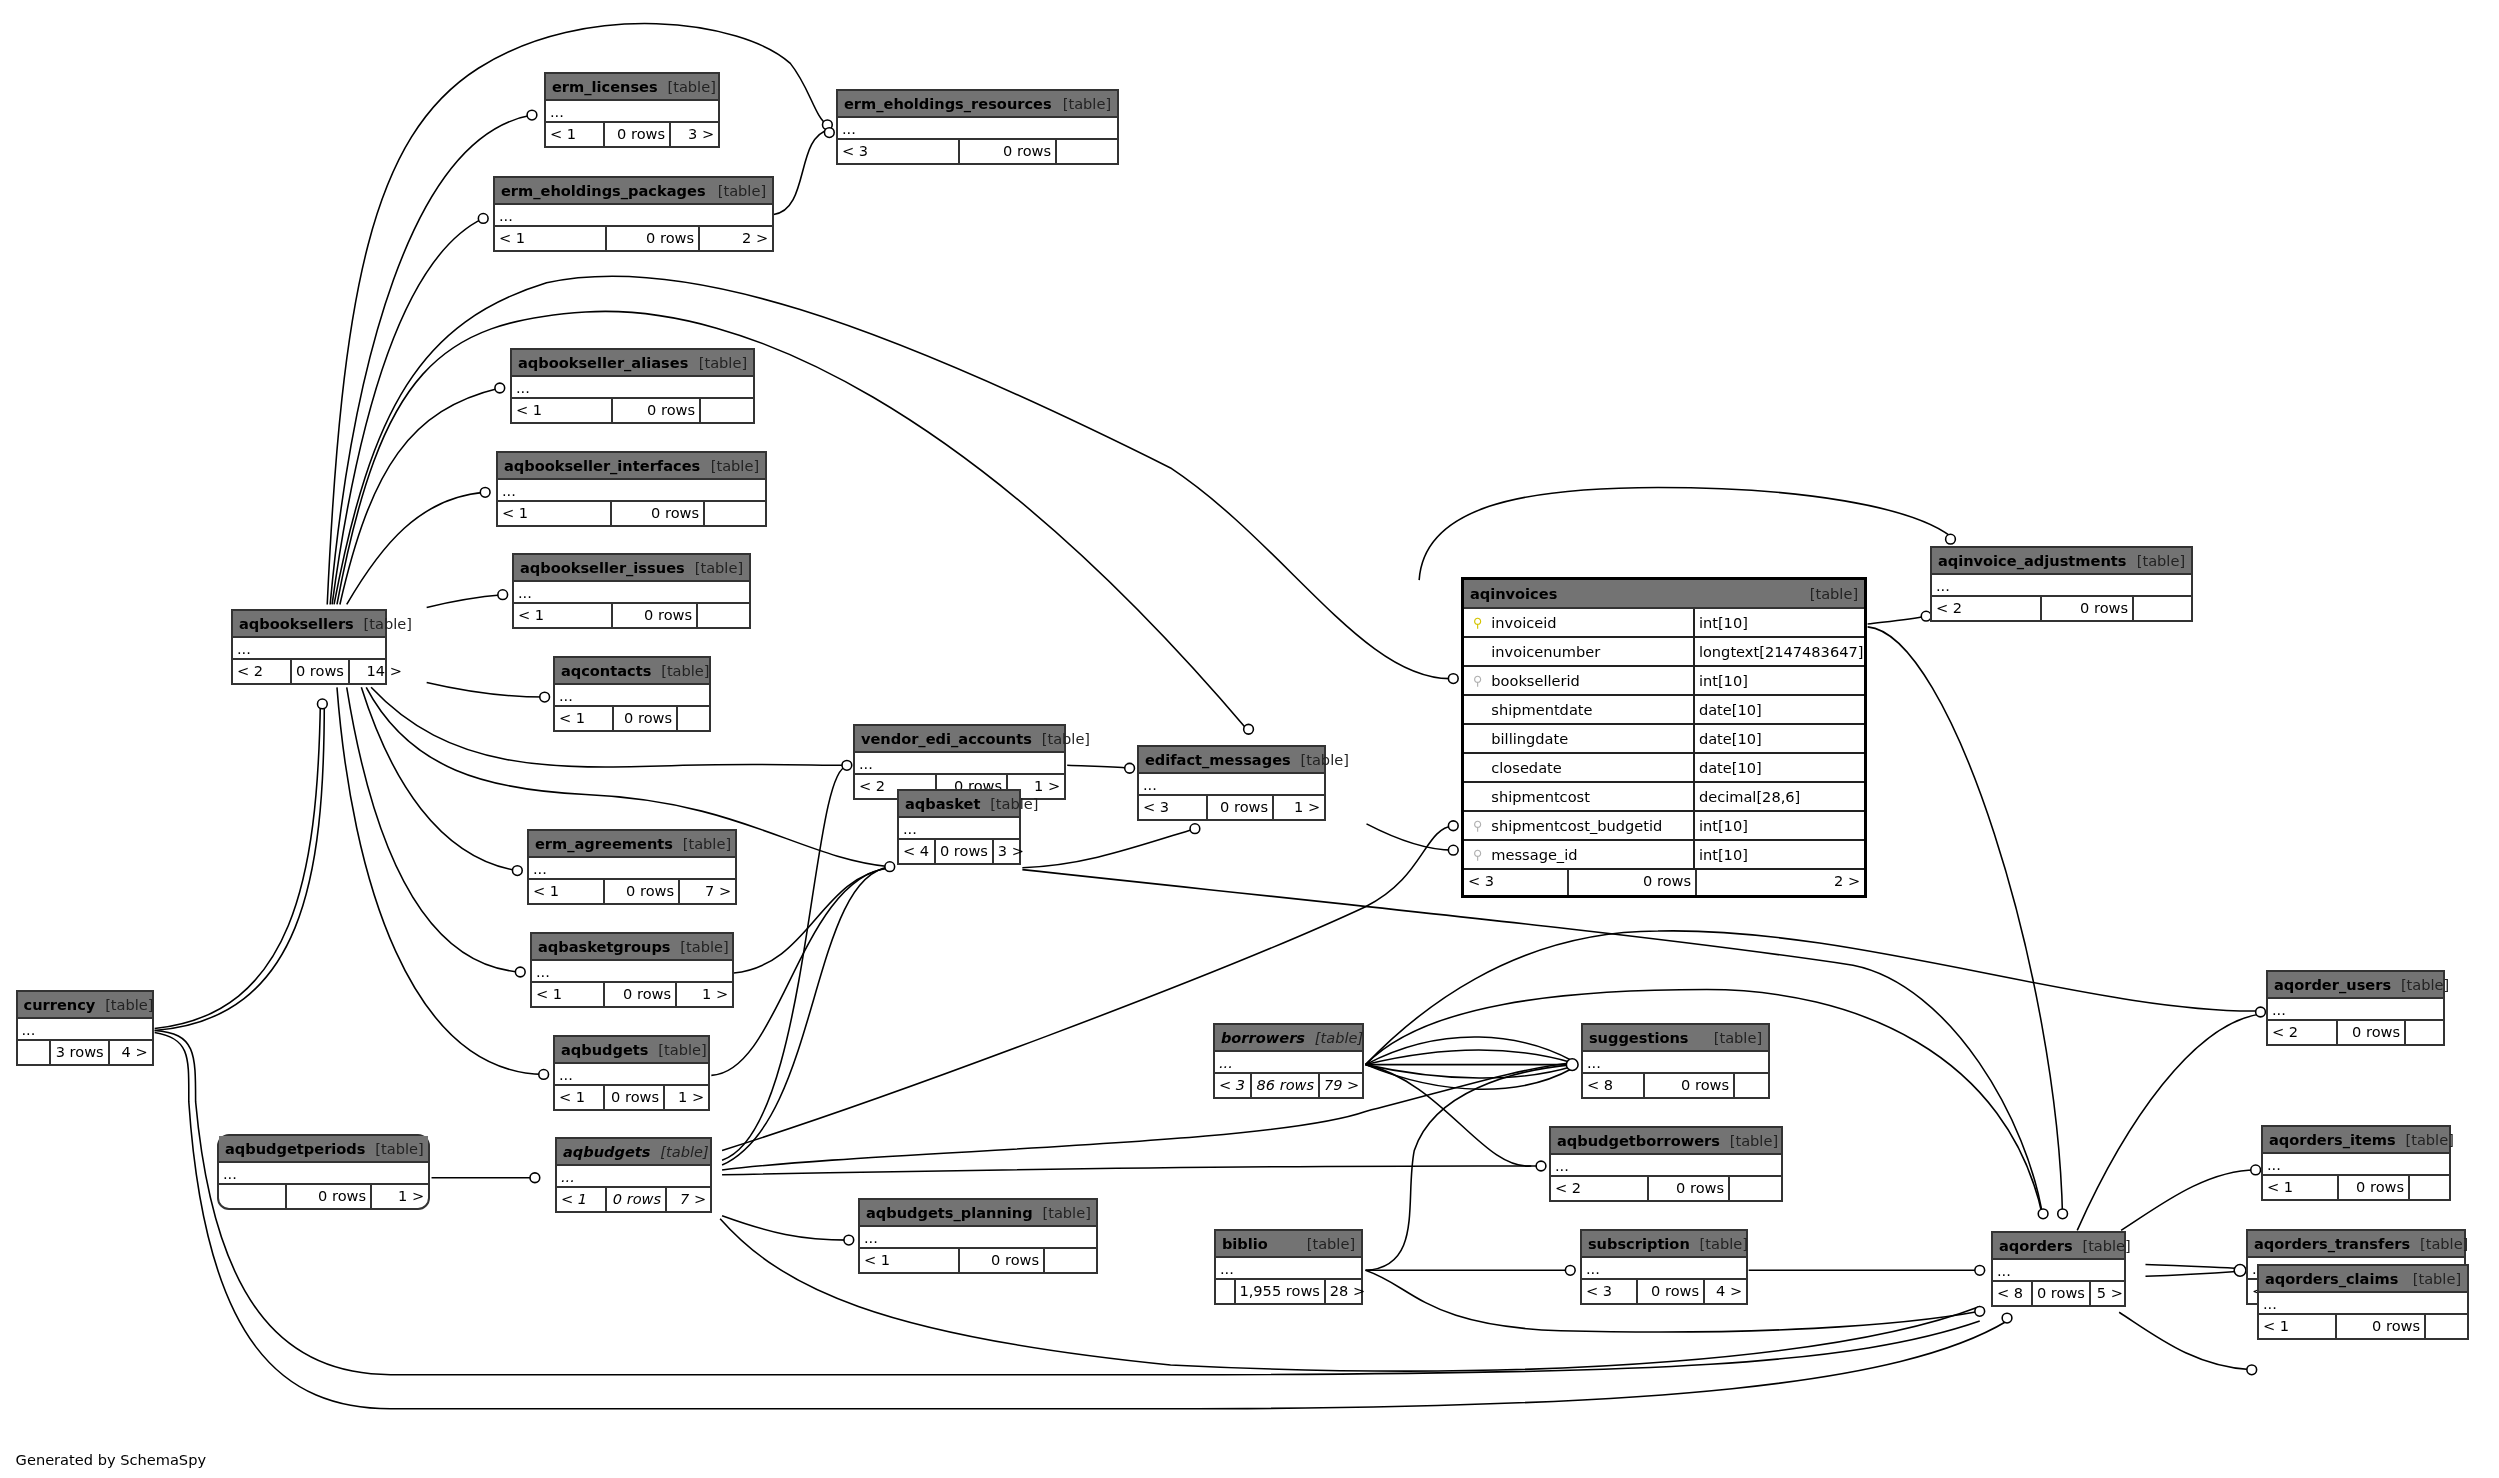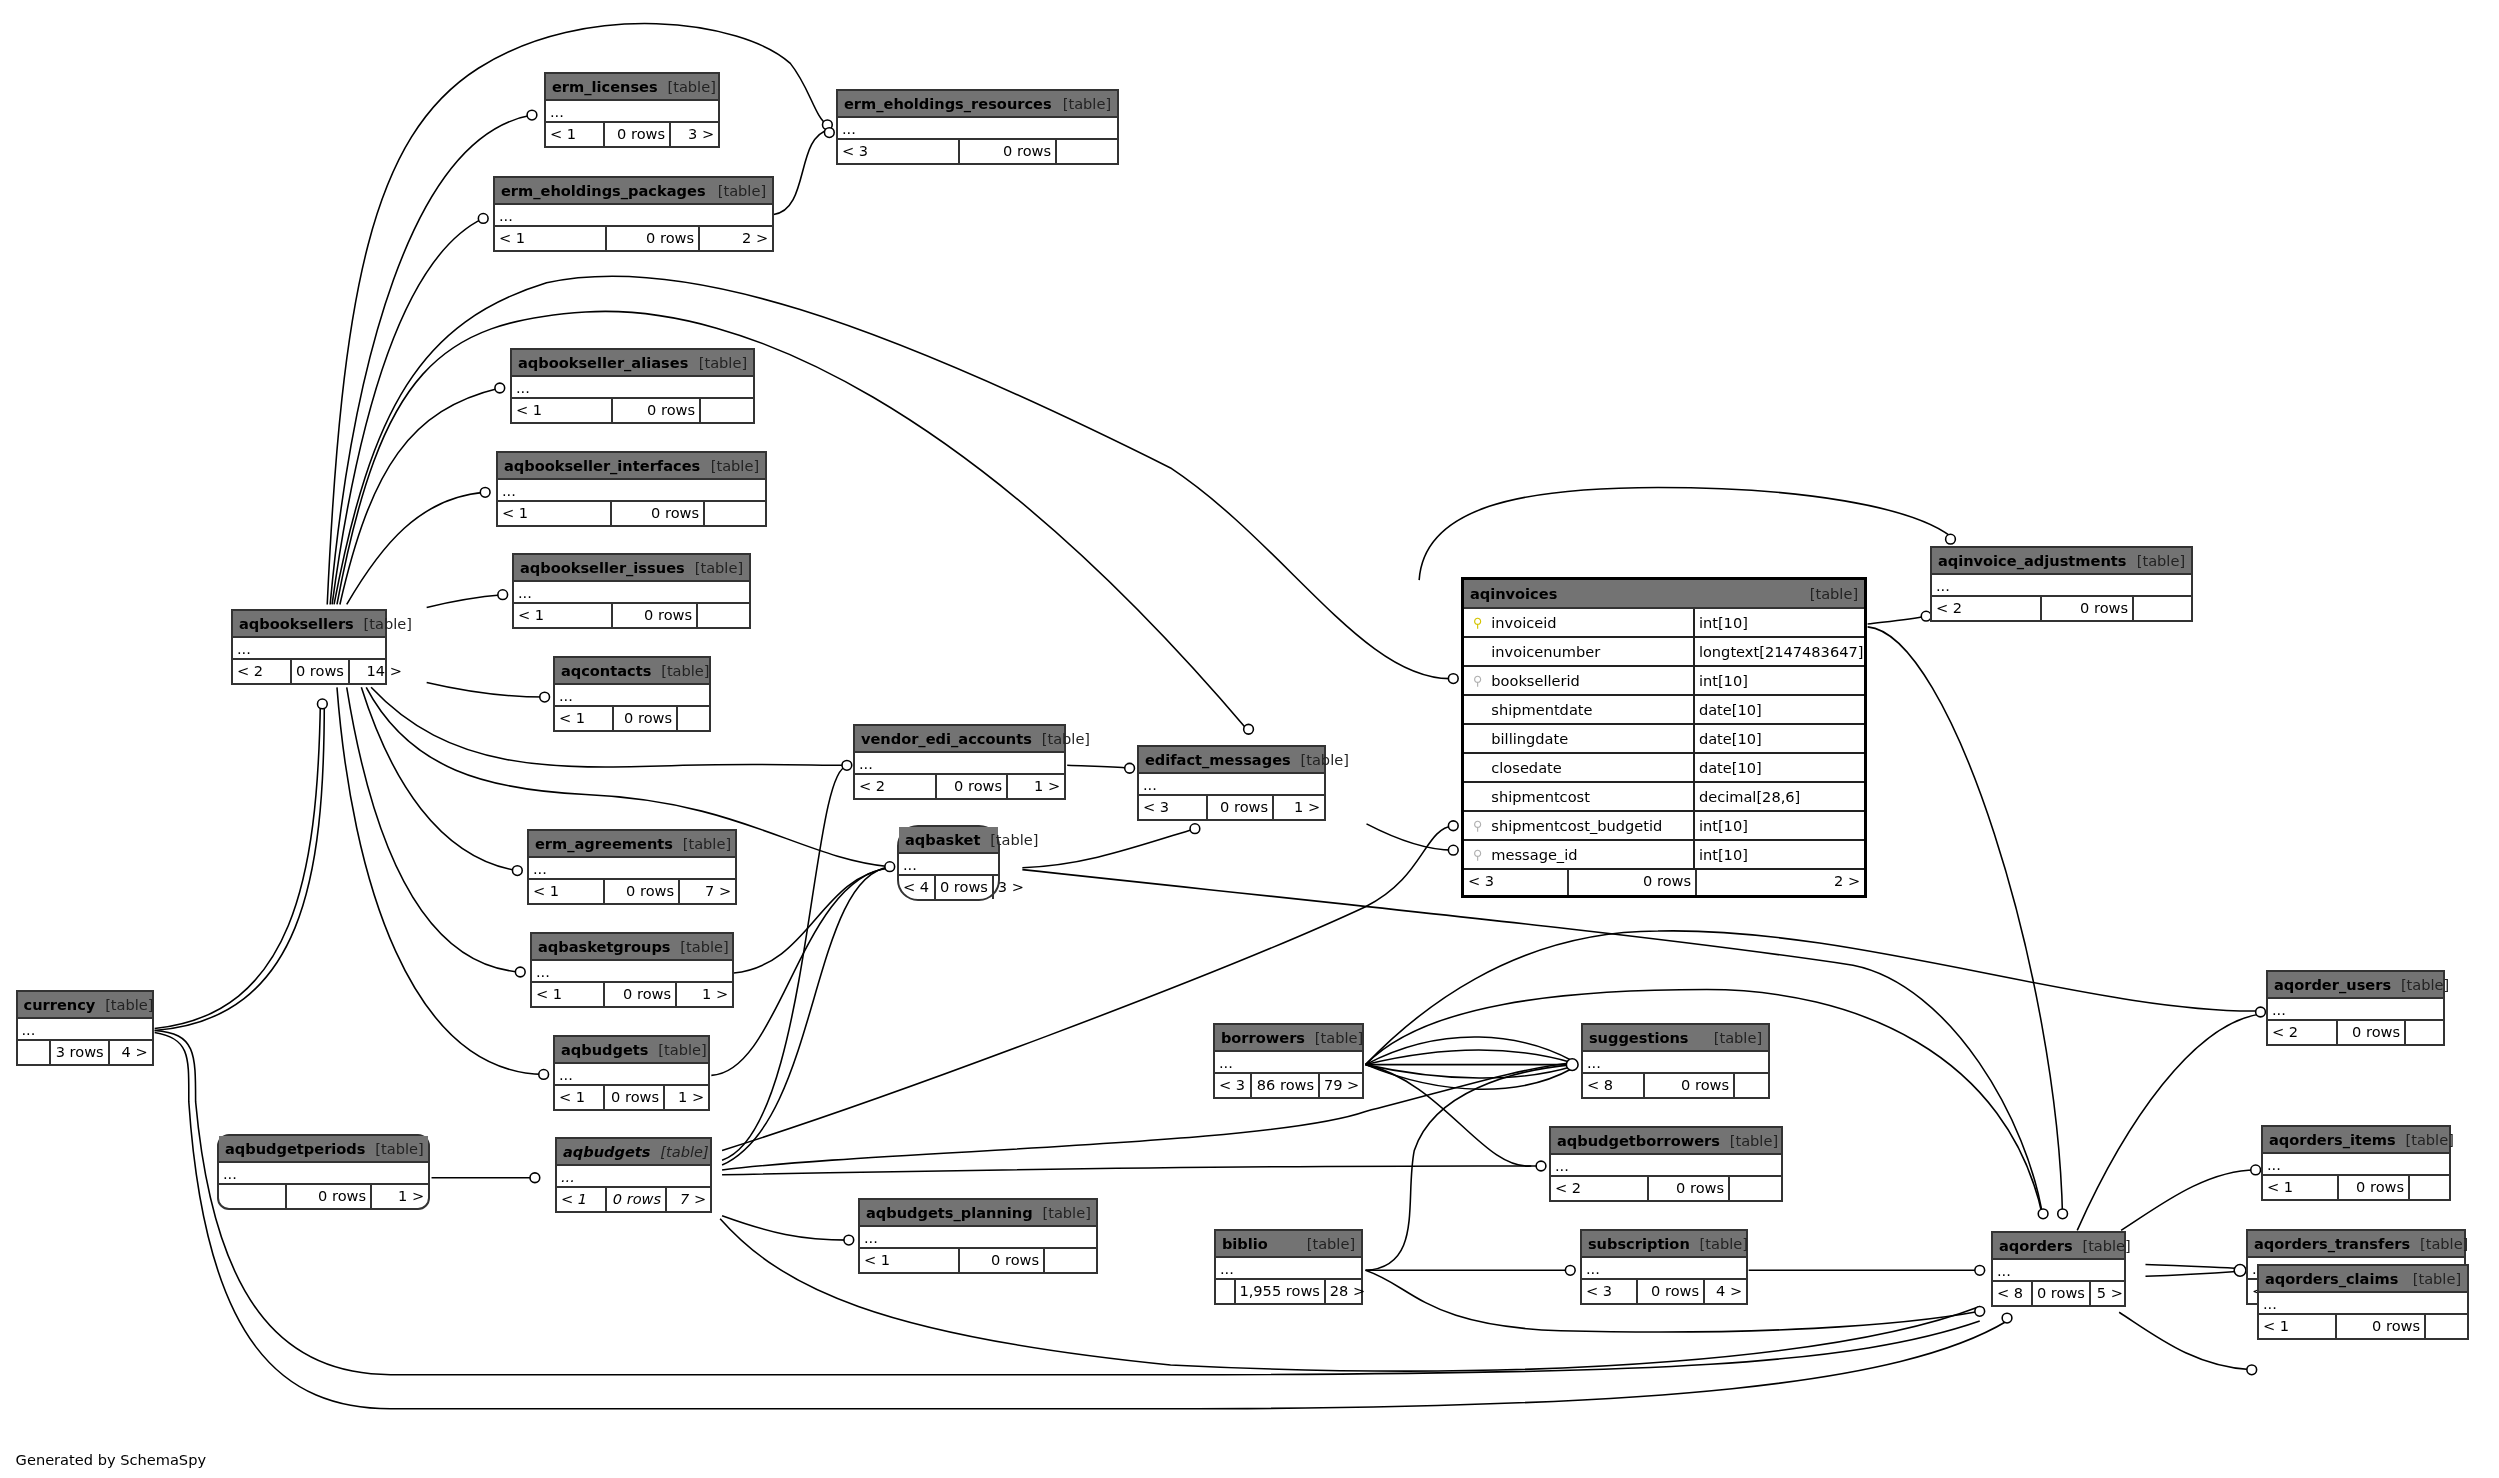--- a/index.html
+++ b/index.html
@@ -251,21 +251,21 @@
       <span class="kind">[table]</span>
     </div>
   <div class="cols">...</div>
   <div class="ft">
       <span class="p" style="width:69px">&lt; 3</span>
       <span class="r">0 rows</span>
       <span class="c" style="width:50px">1 &gt;</span>
     </div>
 </div>
 
-<div class="tbl" style="left:897px;top:825px;width:103px;border-radius:21px;">
+<div class="tbl" style="left:897px;top:789px;width:124px;">
   <div class="hd">
       <span class="nm">aqbasket</span>
       <span class="kind">[table]</span>
     </div>
   <div class="cols">...</div>
   <div class="ft">
       <span class="p" style="width:37px">&lt; 4</span>
       <span class="r">0 rows</span>
       <span class="c" style="width:34px">3 &gt;</span>
     </div>
@@ -355,21 +355,21 @@
       <span class="kind">[table]</span>
     </div>
   <div class="cols">...</div>
   <div class="ft">
       <span class="p" style="width:100px">&lt; 1</span>
       <span class="r">0 rows</span>
       <span class="c" style="width:51px"></span>
     </div>
 </div>
 
-<div class="tbl" style="left:1213px;top:1023px;width:151px;">
+<div class="tbl" style="left:1213px;top:1023px;width:151px;font-style:italic;">
   <div class="hd">
       <span class="nm">borrowers</span>
       <span class="kind">[table]</span>
     </div>
   <div class="cols">...</div>
   <div class="ft">
       <span class="p" style="width:37px">&lt; 3</span>
       <span class="r">86 rows</span>
       <span class="c" style="width:42px">79 &gt;</span>
     </div>

